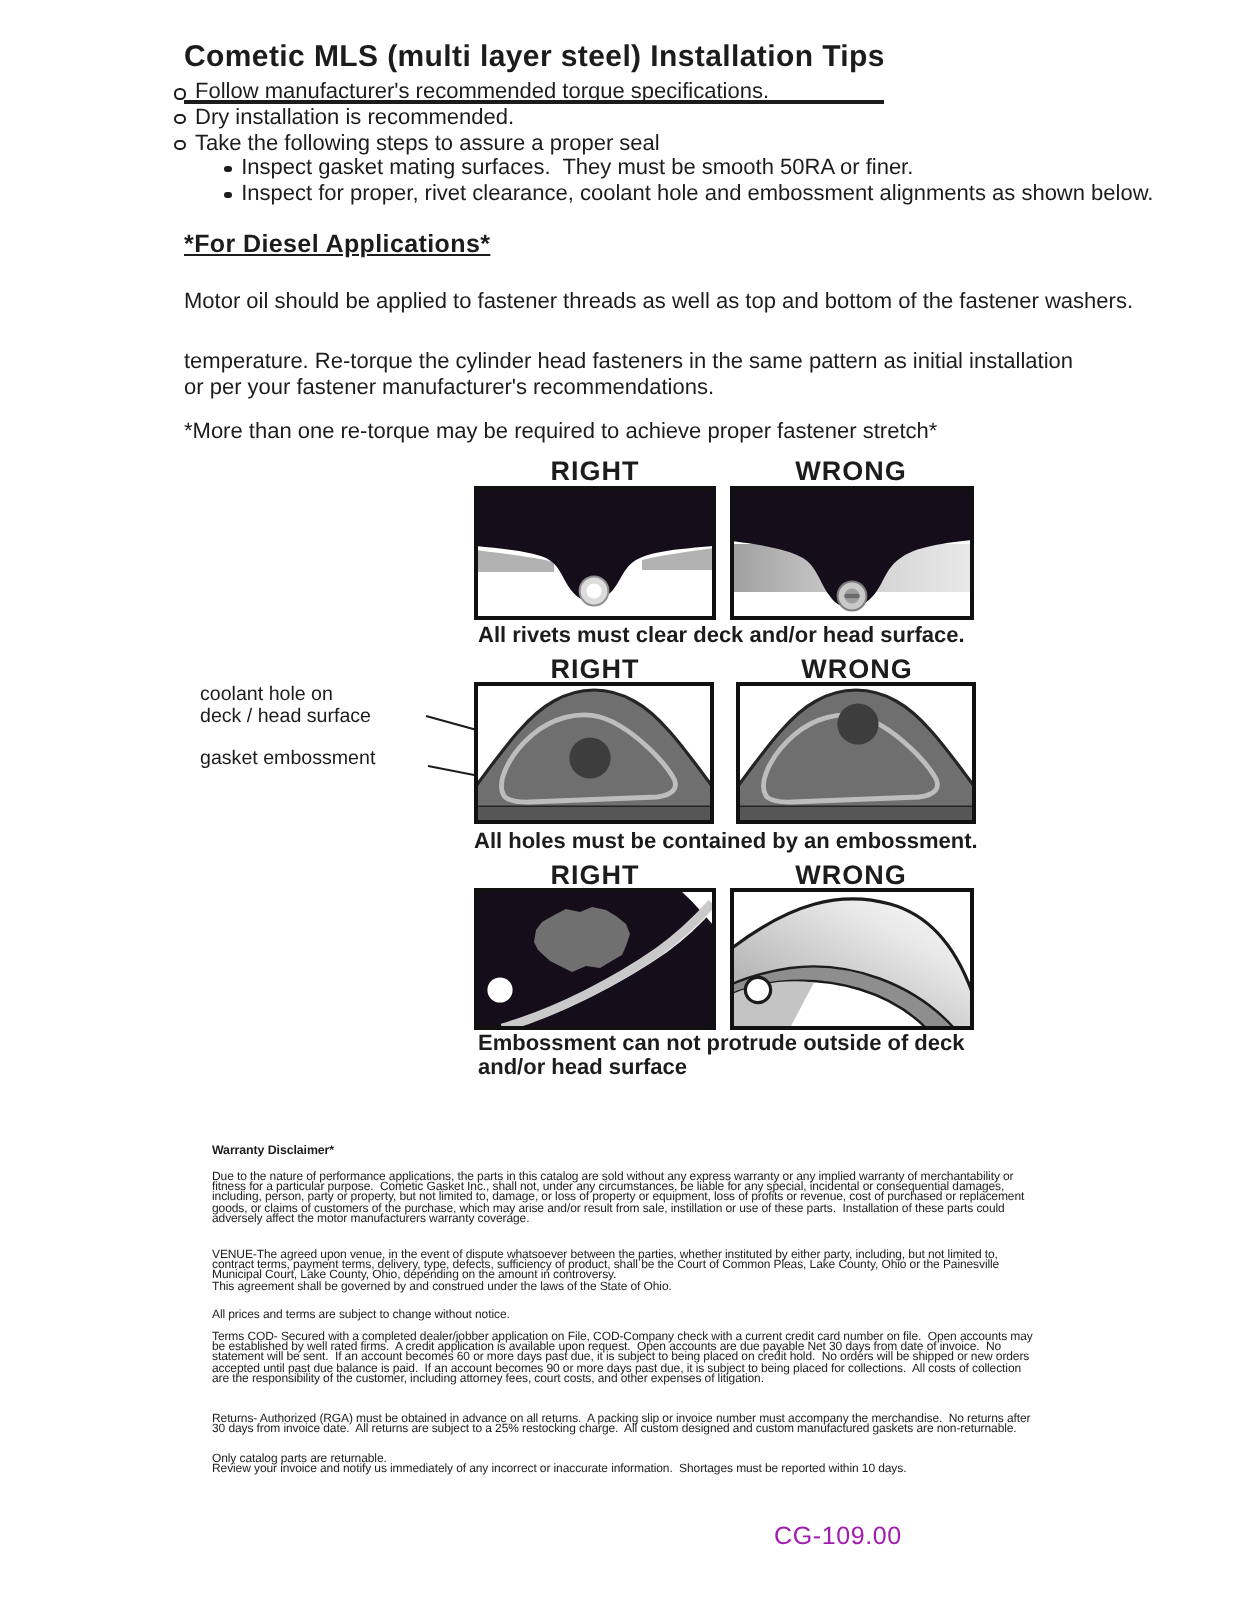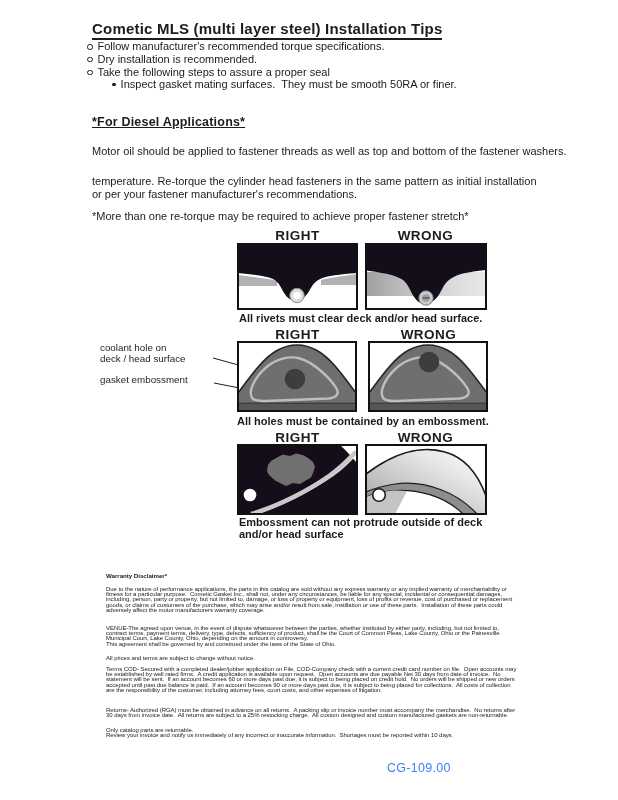--- a/index.html
+++ b/index.html
@@ -5,21 +5,21 @@
   html,body{margin:0;padding:0;background:#e8e8e8;}
   .page{
     position:relative;width:618px;height:800px;background:#fff;margin:0 auto;
     font-family:"Liberation Sans","DejaVu Sans",sans-serif;color:var(--ink);
     overflow:hidden;
   }
   .abs{position:absolute;}
 
   
   #ttl{left:92px;top:20px;font-size:15px;font-weight:bold;letter-spacing:.2px;
-       border-bottom:2px solid var(--ink);padding-bottom:1px;}
+       border-bottom:2px solid var(--ink);padding-bottom:13px;}
 
   
   #blts{left:87px;top:40px;font-size:11px;line-height:12.8px;}
   .brow{display:flex;align-items:flex-start;}
   .brow.sub{margin-left:25px;}
   .mk-o{width:3.5px;height:3.5px;border:1px solid var(--ink);border-radius:50%;margin:4px 5px 0 0;flex:none;}
   .mk-d{width:3.6px;height:3.6px;background:var(--ink);border-radius:50%;margin:4.4px 5px 0 0;flex:none;}
   .btxt{white-space:pre;}
 
   
@@ -48,21 +48,21 @@
   #co2{left:100px;top:375px;}
   #callout-lines{left:205px;top:350px;}
 
   
   .fblock{position:absolute;left:106px;font-size:6px;line-height:5.2px;letter-spacing:-.05px;}
   .fline{white-space:pre;}
   #fb0{top:573px;font-weight:bold;font-size:6.2px;}
   #fb1{top:587px;} #fb2{top:626px;} #fb3{top:656px;}
   #fb4{top:667px;} #fb5{top:708px;} #fb6{top:728px;}
 
-  #pgnum{left:387px;top:761px;font-size:12.5px;letter-spacing:.3px;color:#3b82f6;}
+  #pgnum{left:387px;top:761px;font-size:12.5px;letter-spacing:.3px;color:#a21caf;}
 </style>
 </head>
 <body>
 
 <div class="page">
 
   <div class="abs" id="ttl">Cometic MLS (multi layer steel) Installation Tips</div>
 
   <div class="abs" id="blts">
     <div class="brow">
@@ -73,20 +73,24 @@
       <span class="mk-o"></span>
       <span class="btxt">Dry installation is recommended.</span>
     </div>
     <div class="brow">
       <span class="mk-o"></span>
       <span class="btxt">Take the following steps to assure a proper seal</span>
     </div>
     <div class="brow sub">
       <span class="mk-d"></span>
       <span class="btxt">Inspect gasket mating surfaces.  They must be smooth 50RA or finer.</span>
+    </div>
+    <div class="brow sub">
+      <span class="mk-d"></span>
+      <span class="btxt">Inspect for proper, rivet clearance, coolant hole and embossment alignments as shown below.</span>
     </div>
   </div>
 
   <div class="abs" id="diesel">
     <div class="dhead">*For Diesel Applications*</div>
     <div class="dpara">
         <div class="dline">Motor oil should be applied to fastener threads as well as top and bottom of the fastener washers.</div>
       </div>
     <div class="dpara">
         <div class="dline">temperature. Re-torque the cylinder head fasteners in the same pattern as initial installation</div>

